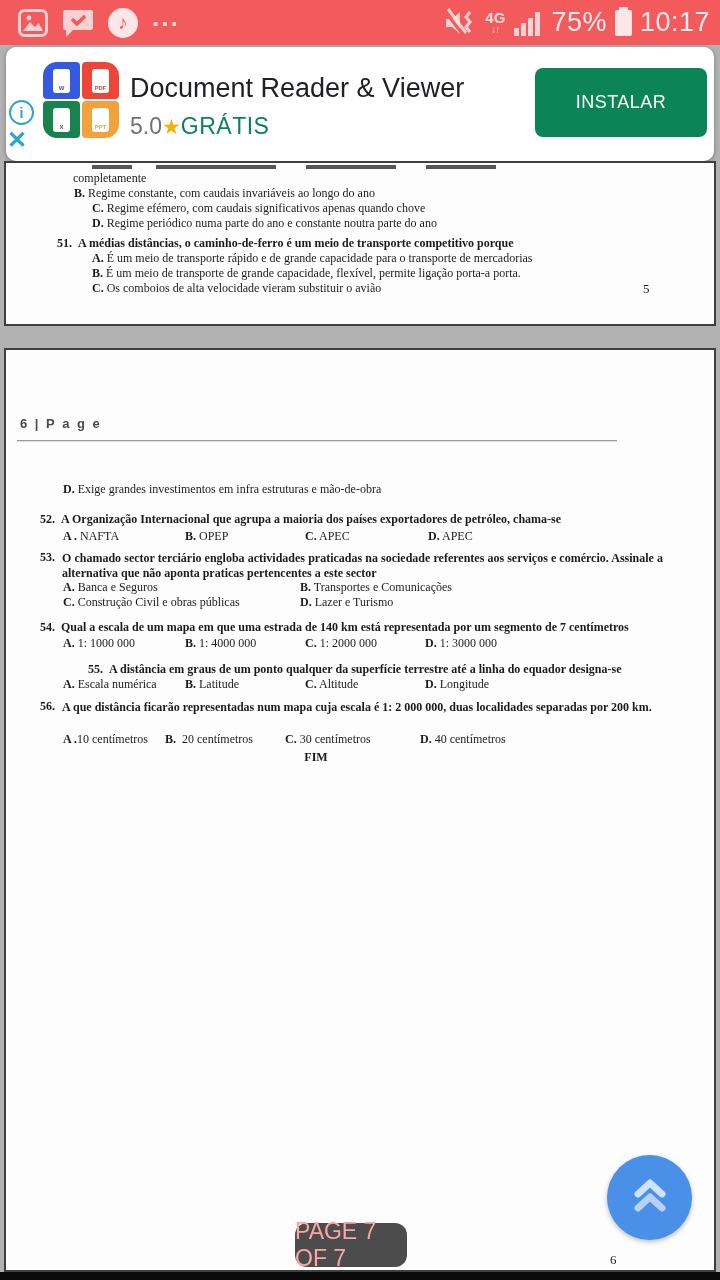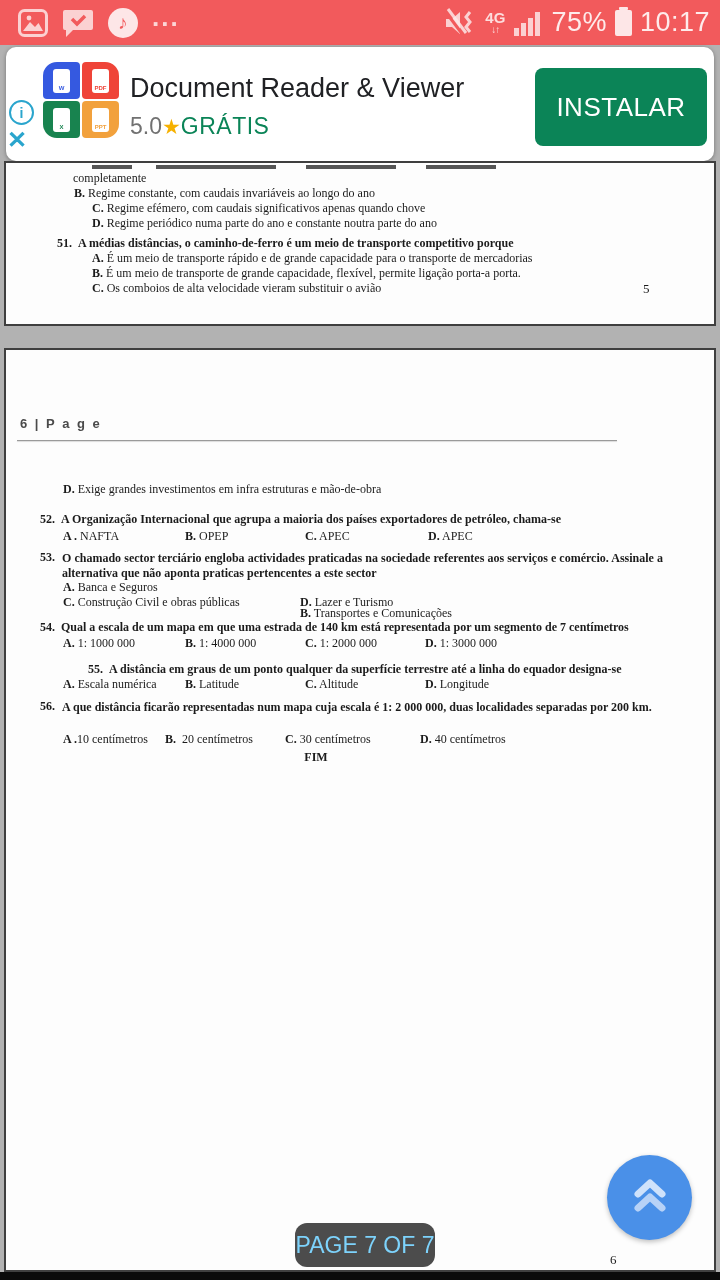--- a/index.html
+++ b/index.html
@@ -39,41 +39,41 @@
             padding-bottom:2px;}
   .qd-w{background:#3559e0;border-radius:14px 4px 4px 4px;}
   .qd-p{background:#ef4438;border-radius:4px 14px 4px 4px;}
   .qd-x{background:#18834f;border-radius:4px 4px 4px 14px;}
   .qd-t{background:#f2a13c;border-radius:4px 4px 14px 4px;}
   #ad-title{left:124px;top:26px;font-size:27px;font-weight:500;color:#202124;}
   #ad-rating{left:124px;top:66px;display:flex;align-items:center;}
   #ad-rating .score{font-size:23px;color:#717171;}
   #ad-rating .star{font-size:21px;color:#f6b100;}
   #ad-rating .free{font-size:23px;color:#0a8457;letter-spacing:.5px;}
-  #install-btn{left:529px;top:21px;width:172px;height:78px;background:#0b8457;border-radius:8px;
-               color:#fff;font-size:26px;display:flex;align-items:center;justify-content:center;
+  #install-btn{left:529px;top:21px;width:172px;height:69px;background:#0b8457;border-radius:8px;
+               color:#fff;font-size:18px;display:flex;align-items:center;justify-content:center;
                letter-spacing:.5px;border:none;}
 
   
   .page{background:#fdfdfd;border:2px solid #3f3f3f;box-sizing:border-box;}
   #page-top{left:4px;top:161px;width:712px;height:165px;}
   #page-main{left:4px;top:348px;width:712px;height:924px;}
   .docline{position:absolute;font-family:"Liberation Serif",serif;font-size:12px;
            color:#1b1b1b;white-space:nowrap;line-height:13px;}
   .docline .lab{font-weight:bold;}
   .qtext{font-weight:bold;}
   .wrap{white-space:normal;width:601px;text-align:justify;line-height:15px;}
   .frag{position:absolute;top:2px;height:4px;background:#2a2a2a;opacity:.8;}
   #pm-header{left:14px;top:66px;font-size:13px;font-weight:bold;color:#4a4a4a;
              letter-spacing:2px;font-family:"Liberation Sans",sans-serif;}
   #pm-rule{left:11px;top:90px;width:600px;height:1px;background:#9a9a9a;box-shadow:0 1px 1px rgba(0,0,0,.15);}
 
   
-  #page-pill{left:295px;top:1223px;width:140px;height:44px;background:#4c4c4c;border-radius:12px;
-             color:#7dd3fc;font-size:23px;display:flex;align-items:center;justify-content:center;}
+  #page-pill{left:295px;top:1223px;width:112px;height:44px;background:#4c4c4c;border-radius:12px;
+             color:#fca5a5;font-size:23px;display:flex;align-items:center;justify-content:center;}
   #fab{left:607px;top:1155px;width:85px;height:85px;border-radius:50%;background:#4a90e8;
        display:flex;align-items:center;justify-content:center;box-shadow:0 2px 5px rgba(0,0,0,.25);}
   #bottombar{left:0;top:1272px;width:720px;height:8px;background:#0a0a0a;}
 </style>
 </head>
 <body>
 
 <div id="statusbar" class="abs">
   <div class="sb-left">
     <span class="sb-ic">
@@ -172,21 +172,21 @@
 
   <div class="docline" style="left:34px;top:163px;"><span class="lab">52.</span>&nbsp; <span class="qtext">A Organização Internacional que agrupa a maioria dos países exportadores de petróleo, chama-se</span></div>
   <div class="docline" style="left:57px;top:180px;"><span class="lab">A .</span> <span>NAFTA</span></div>
   <div class="docline" style="left:179px;top:180px;"><span class="lab">B.</span> <span>OPEP</span></div>
   <div class="docline" style="left:299px;top:180px;"><span class="lab">C.</span> <span>APEC</span></div>
   <div class="docline" style="left:422px;top:180px;"><span class="lab">D.</span> <span>APEC</span></div>
 
   <div class="docline" style="left:34px;top:201px;"><span class="lab">53.</span></div>
   <div class="docline wrap qtext" style="left:56px;top:201px;">O chamado sector terciário engloba actividades praticadas na sociedade referentes aos serviços e comércio. Assinale a alternativa que não aponta praticas pertencentes a este sector</div>
   <div class="docline" style="left:57px;top:231px;"><span class="lab">A.</span> <span>Banca e Seguros</span></div>
-  <div class="docline" style="left:294px;top:231px;margin-top:26px;"><span class="lab">B.</span> <span>Transportes e Comunicações</span></div>
+  <div class="docline" style="left:294px;top:231px;"><span class="lab">B.</span> <span>Transportes e Comunicações</span></div>
   <div class="docline" style="left:57px;top:246px;"><span class="lab">C.</span> <span>Construção Civil e obras públicas</span></div>
   <div class="docline" style="left:294px;top:246px;"><span class="lab">D.</span> <span>Lazer e Turismo</span></div>
 
   <div class="docline" style="left:34px;top:271px;"><span class="lab">54.</span>&nbsp; <span class="qtext">Qual a escala de um mapa em que uma estrada de 140 km está representada por um segmento de 7 centímetros</span></div>
   <div class="docline" style="left:57px;top:287px;"><span class="lab">A.</span> <span>1: 1000 000</span></div>
   <div class="docline" style="left:179px;top:287px;"><span class="lab">B.</span> <span>1: 4000 000</span></div>
   <div class="docline" style="left:299px;top:287px;"><span class="lab">C.</span> <span>1: 2000 000</span></div>
   <div class="docline" style="left:419px;top:287px;"><span class="lab">D.</span> <span>1: 3000 000</span></div>
 
   <div class="docline" style="left:34px;top:313px;margin-left:48px;"><span class="lab">55.</span>&nbsp; <span class="qtext">A distância em graus de um ponto qualquer da superfície terrestre até a linha do equador designa-se</span></div>

